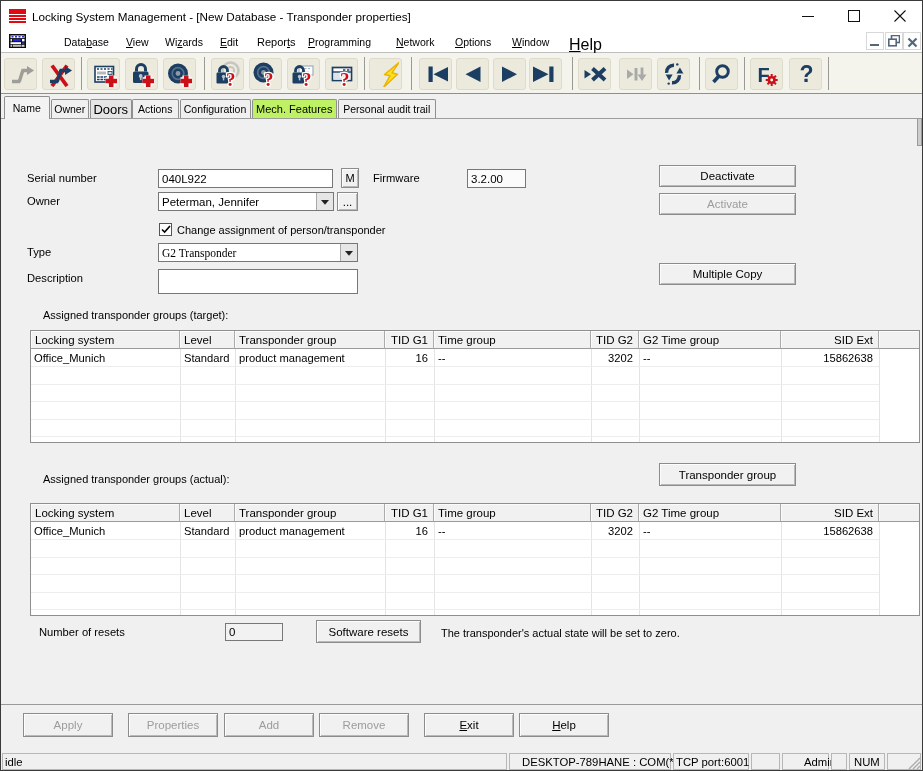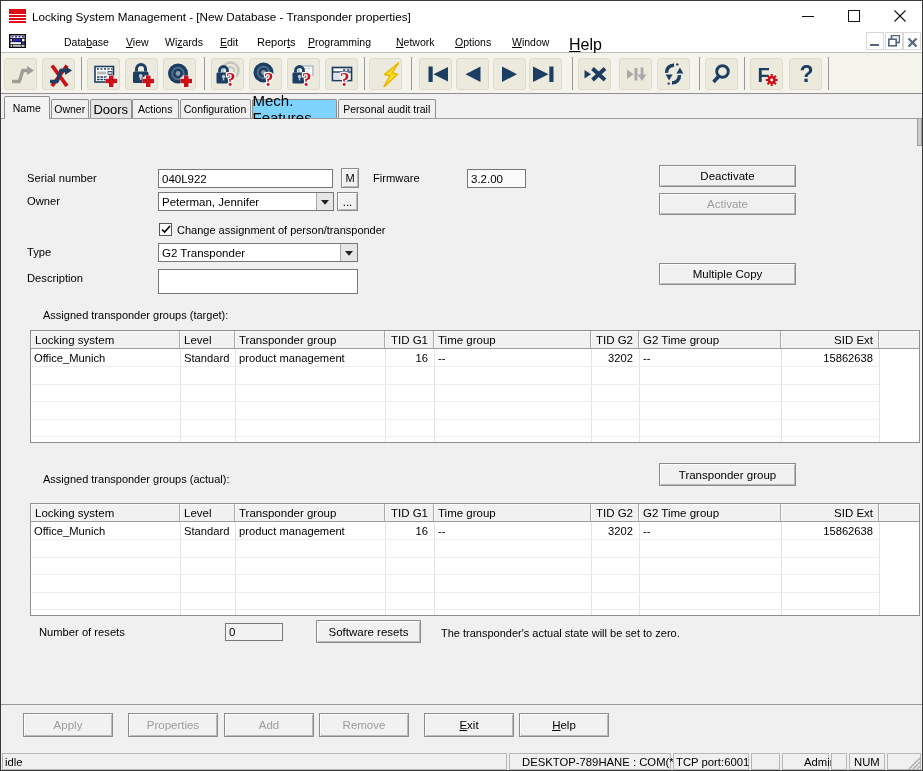--- a/index.html
+++ b/index.html
@@ -255,21 +255,21 @@
         <text x="6.5" y="21" font-family="Liberation Sans" font-weight="bold" font-size="23" fill="#1c3e63">?</text>
       </svg>
     </div>
 <div class="ab" style="left:0;top:93px;width:921px;height:25px;background:#f0f0f0;"></div>
 <div class="ab" style="left:0;top:117px;width:921px;height:1px;background:#9c9c9c;"></div>
 <div class="ab" style="left:3px;top:95px;width:45.5px;height:23px;background:#f3f3f3;border:1px solid #8f8f8f;border-bottom:none;border-radius:2px 2px 0 0;box-sizing:border-box;display:flex;align-items:center;justify-content:center;font-size:10.5px;">Name</div>
 <div class="ab" style="left:49.5px;top:98px;width:38.5px;height:19px;background:#f0f0f0;border:1px solid #8f8f8f;border-bottom:none;border-radius:2px 2px 0 0;box-sizing:border-box;display:flex;align-items:center;justify-content:center;font-size:10.5px;">Owner</div>
 <div class="ab" style="left:89px;top:98px;width:41.5px;height:19px;background:#e5e5e5;border:1px solid #8f8f8f;border-bottom:none;border-radius:2px 2px 0 0;box-sizing:border-box;display:flex;align-items:center;justify-content:center;font-size:13px;">Doors</div>
 <div class="ab" style="left:131px;top:98px;width:46.5px;height:19px;background:#f0f0f0;border:1px solid #8f8f8f;border-bottom:none;border-radius:2px 2px 0 0;box-sizing:border-box;display:flex;align-items:center;justify-content:center;font-size:10.5px;">Actions</div>
 <div class="ab" style="left:178.5px;top:98px;width:71px;height:19px;background:#f0f0f0;border:1px solid #8f8f8f;border-bottom:none;border-radius:2px 2px 0 0;box-sizing:border-box;display:flex;align-items:center;justify-content:center;font-size:10.5px;">Configuration</div>
-<div class="ab" style="left:250.5px;top:98px;width:85.5px;height:19px;background:#7dd3fc;border:1px solid #8f8f8f;border-bottom:none;border-radius:2px 2px 0 0;box-sizing:border-box;display:flex;align-items:center;justify-content:center;font-size:15px;">Mech. Features</div>
+<div class="ab" style="left:250.5px;top:98px;width:85.5px;height:19px;background:#bef264;border:1px solid #8f8f8f;border-bottom:none;border-radius:2px 2px 0 0;box-sizing:border-box;display:flex;align-items:center;justify-content:center;font-size:11px;">Mech. Features</div>
 <div class="ab" style="left:337px;top:98px;width:97.5px;height:19px;background:#f0f0f0;border:1px solid #8f8f8f;border-bottom:none;border-radius:2px 2px 0 0;box-sizing:border-box;display:flex;align-items:center;justify-content:center;font-size:10.5px;">Personal audit trail</div>
 <div class="ab" style="left:0;top:118px;width:921px;height:585px;background:#f0f0f0;"></div>
 <div class="ab" style="left:916px;top:117px;width:5px;height:28px;background:#cdcdcd;border:1px solid #999;box-sizing:border-box;"></div>
 <div class="t" style="left:26px;top:171px;">Serial number</div>
 <div class="t" style="left:26px;top:194px;">Owner</div>
 <div class="t" style="left:26px;top:245px;">Type</div>
 <div class="t" style="left:26px;top:271px;">Description</div>
 <div class="t" style="left:372px;top:171px;">Firmware</div>
 <div class="inp" style="left:157px;top:168px;width:175px;height:19px;">040L922</div>
 <div class="btn" style="left:340px;top:167px;width:18px;height:20px;font-size:11px;">M</div>
@@ -278,21 +278,21 @@
 <div class="ab" style="left:315px;top:192px;width:17px;height:17px;background:#e6e6e6;border-left:1px solid #a9a9a9;box-sizing:border-box;"></div>
 <svg class="ab" style="left:320px;top:199px;" width="8" height="5" viewBox="0 0 8 5">
       <path d="M0 0 L8 0 L4 4.8 Z" fill="#222"></path>
     </svg>
 <div class="btn" style="left:336px;top:191px;width:21px;height:19px;">...</div>
 <div class="ab" style="left:158px;top:222px;width:13px;height:13px;background:#fff;border:1px solid #555;box-sizing:border-box;"></div>
 <svg class="ab" style="left:160px;top:224px;" width="10" height="9" viewBox="0 0 10 9">
       <path d="M1 4.5 L3.6 7 L9 1" stroke="#000" stroke-width="1.6" fill="none"></path>
     </svg>
 <div class="t" style="left:176px;top:223px;font-size:11px;">Change assignment of person/transponder</div>
-<div class="inp" style="left:157px;top:242px;width:200px;height:19px;">G2 Transponder</div>
+<div class="inp" style="left:157px;top:242px;width:200px;height:19px;font-family:Liberation Serif, serif;">G2 Transponder</div>
 <div class="ab" style="left:339px;top:243px;width:17px;height:17px;background:#e6e6e6;border-left:1px solid #a9a9a9;box-sizing:border-box;"></div>
 <svg class="ab" style="left:344px;top:250px;" width="8" height="5" viewBox="0 0 8 5">
       <path d="M0 0 L8 0 L4 4.8 Z" fill="#222"></path>
     </svg>
 <div class="inp" style="left:157px;top:268px;width:200px;height:25px;"></div>
 <div class="btn" style="left:658px;top:164px;width:137px;height:22px;">Deactivate</div>
 <div class="btn dis" style="left:658px;top:192px;width:137px;height:22px;">Activate</div>
 <div class="btn" style="left:658px;top:262px;width:137px;height:22px;">Multiple Copy</div>
 <div class="t" style="left:42px;top:308px;font-size:11px;">Assigned transponder groups (target):</div>
 <div class="ab" style="left:29px;top:329px;width:890px;height:113px;background:#fff;border:1px solid #8f8f8f;box-sizing:border-box;"></div>

